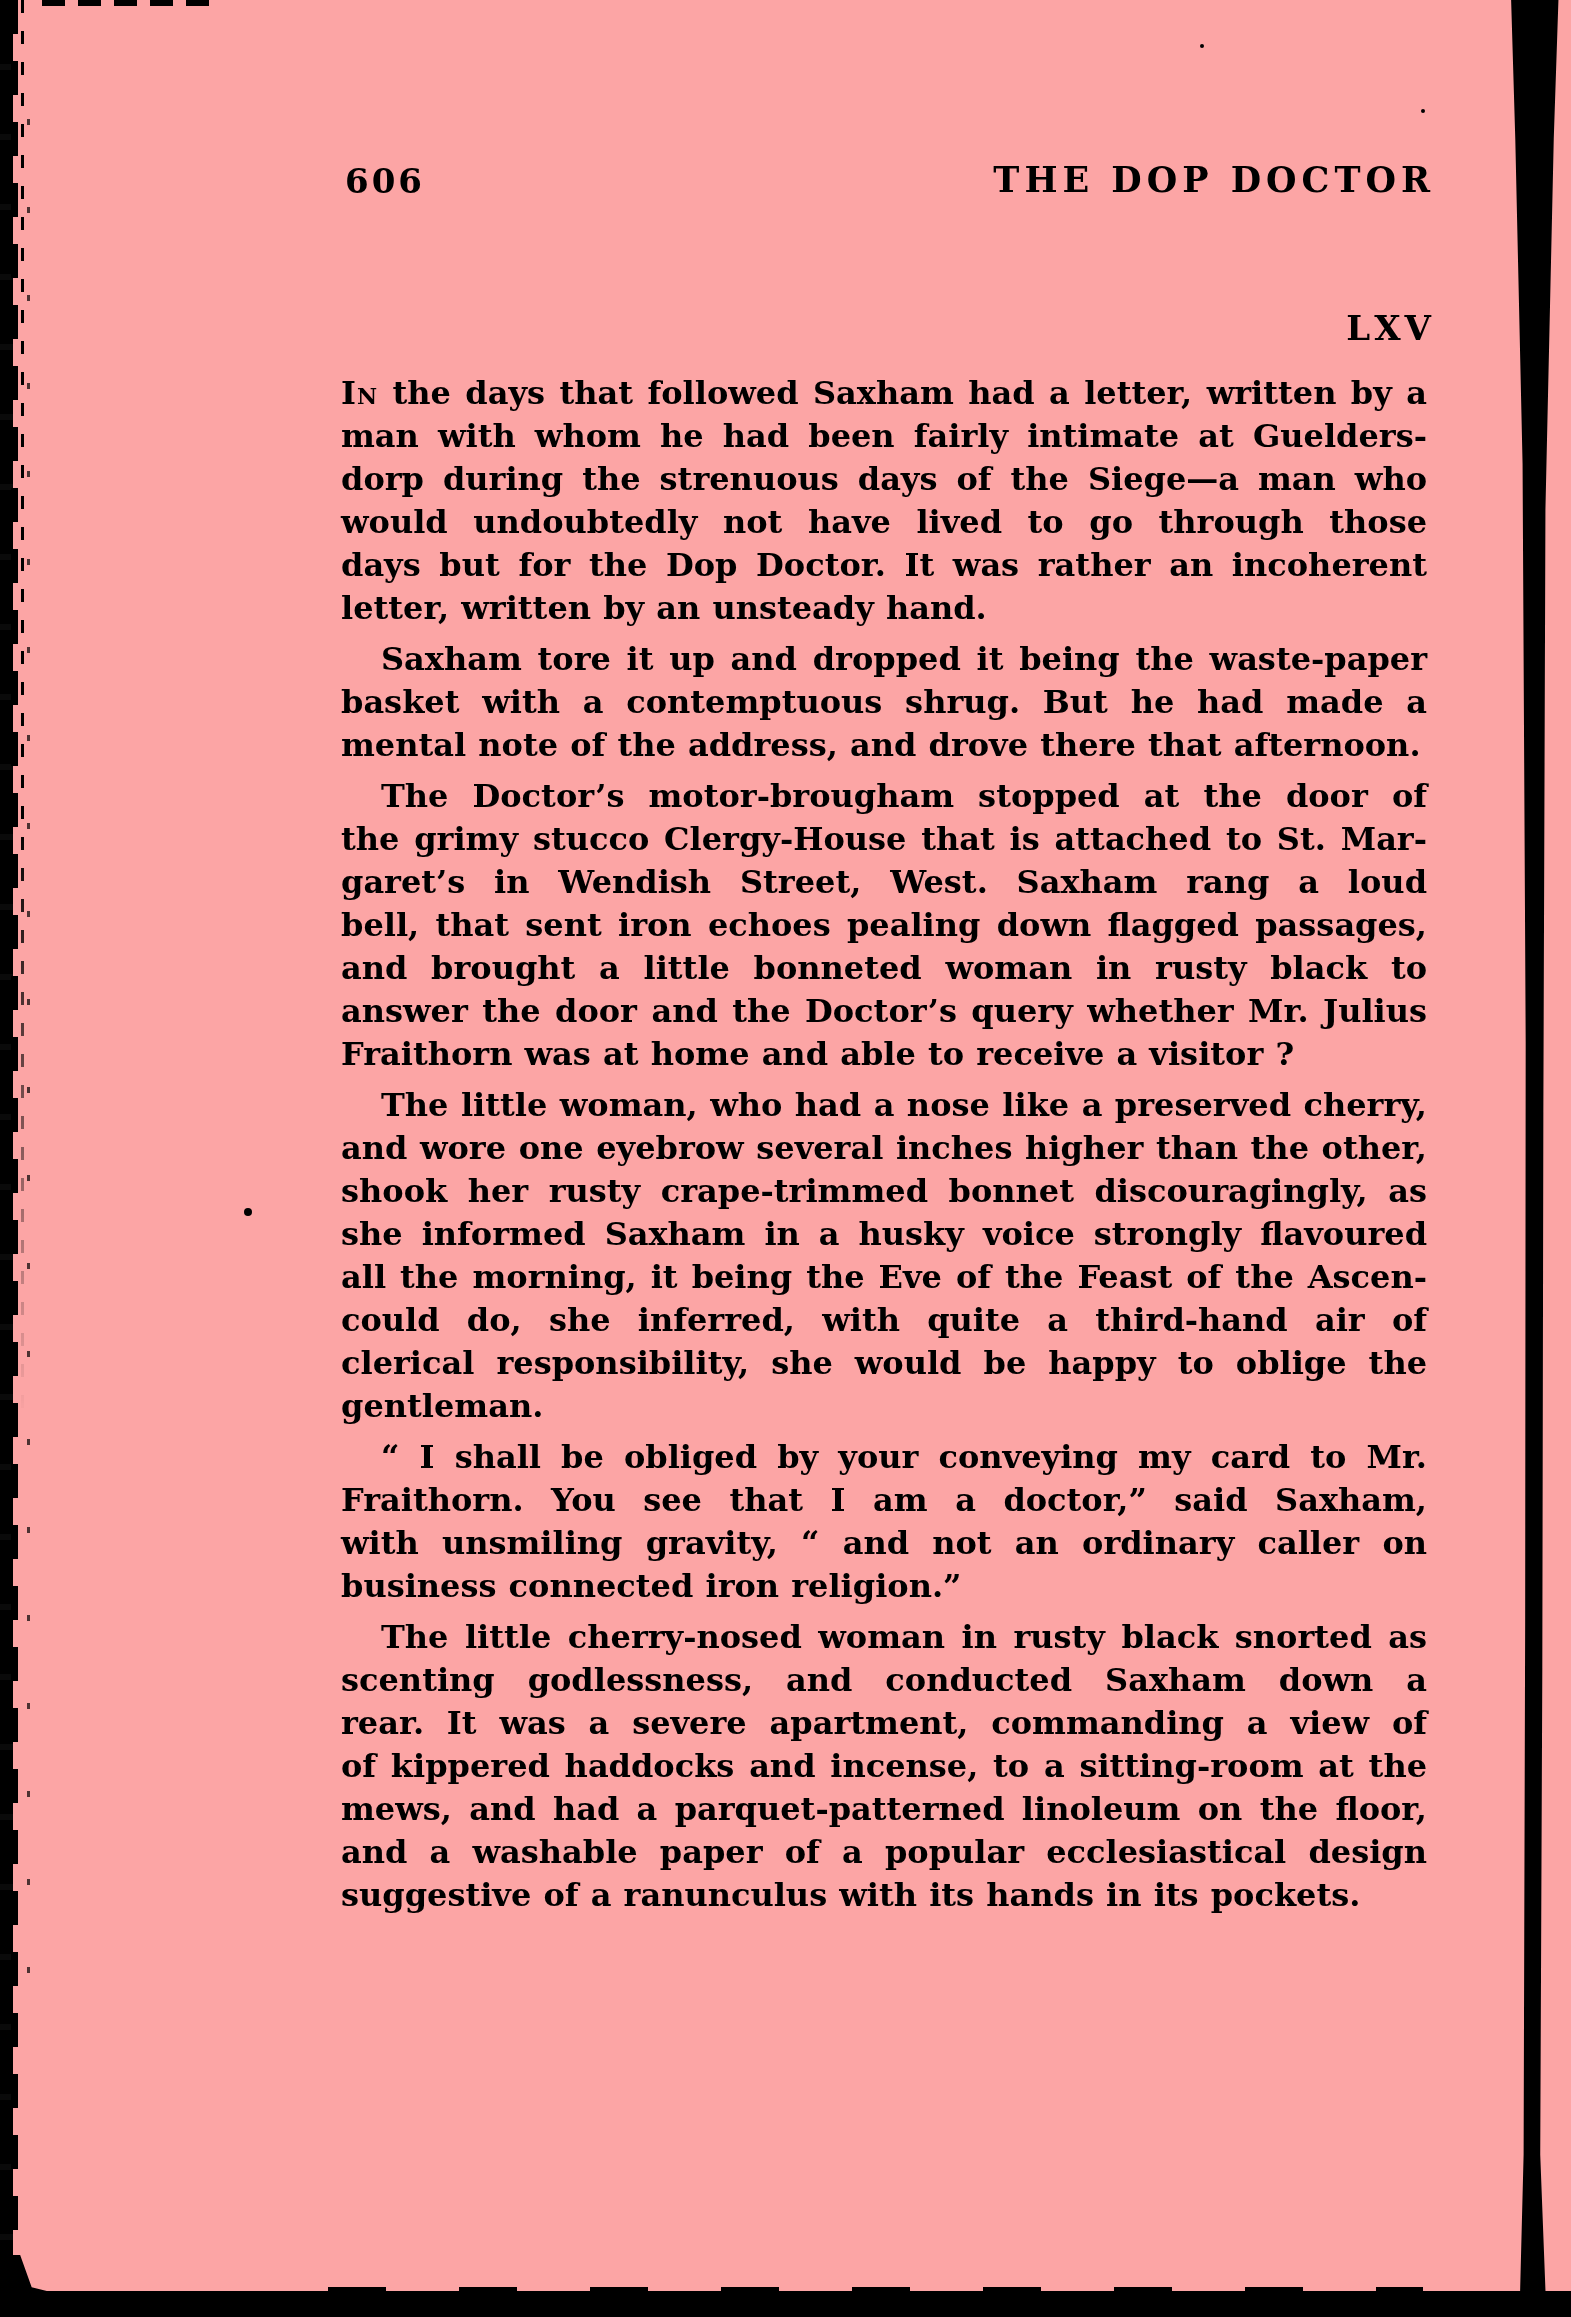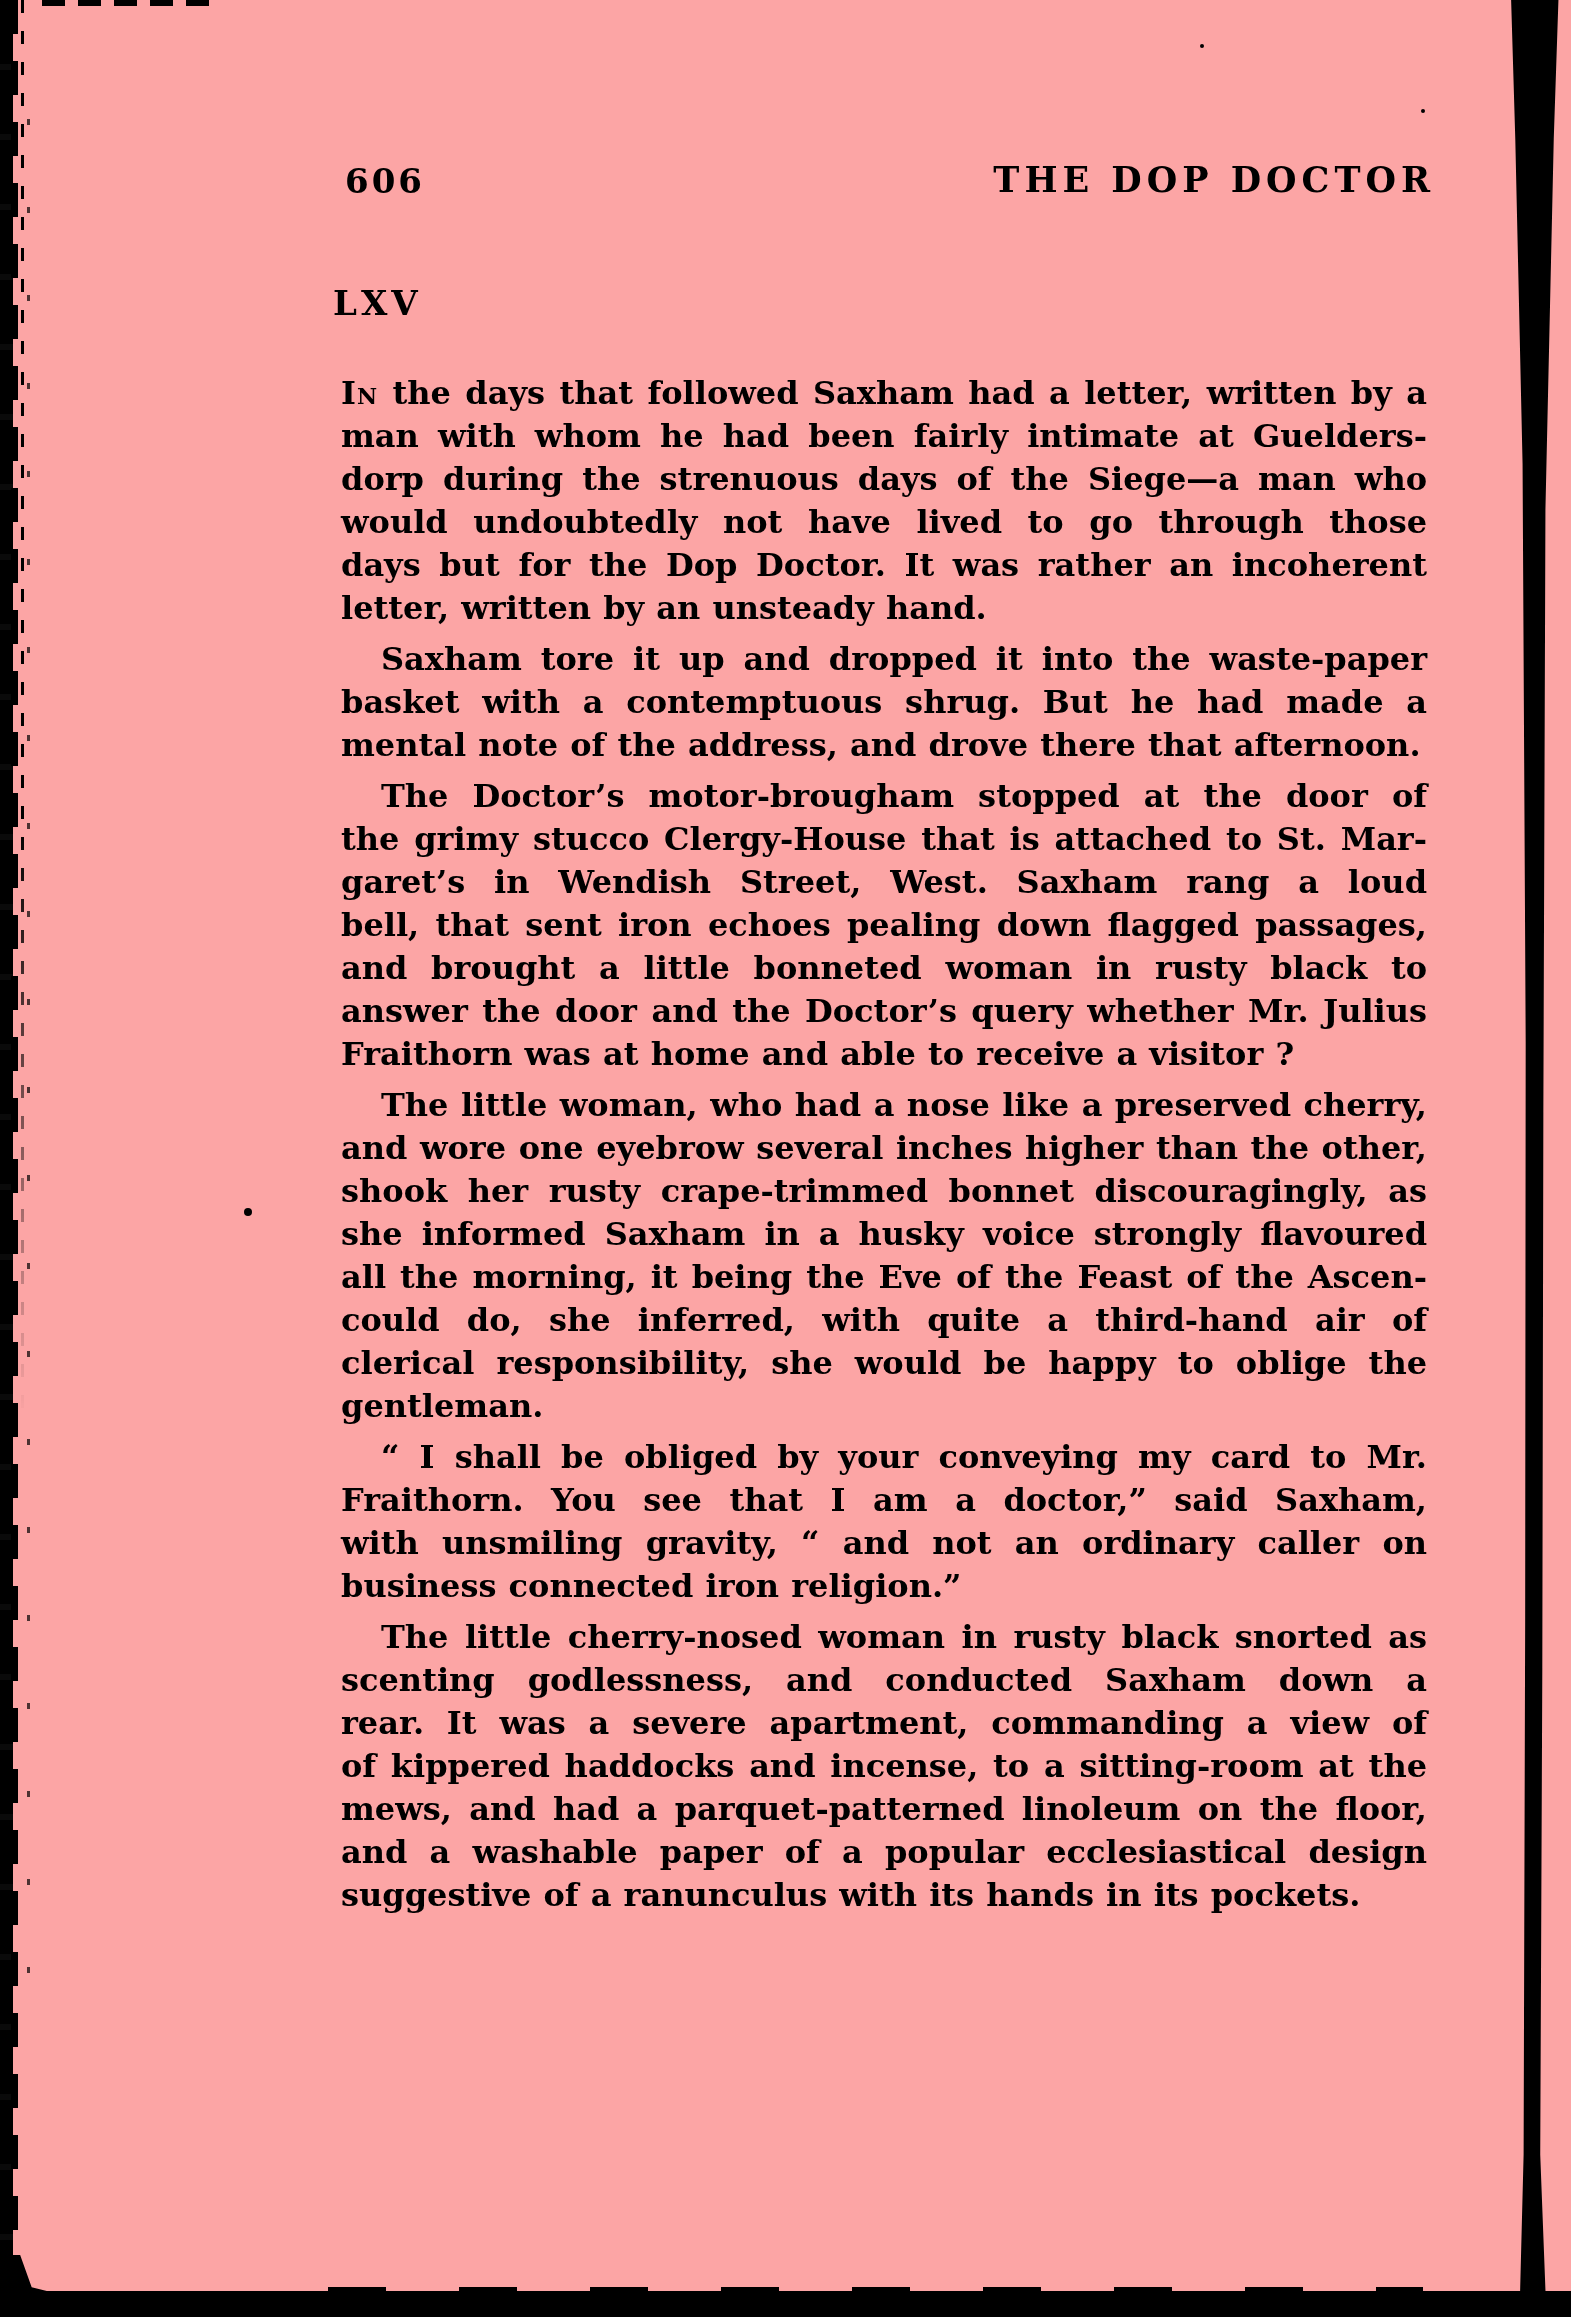--- a/index.html
+++ b/index.html
@@ -23,22 +23,22 @@
   }
   .page-number {
     position: absolute; left: 12px; top: 2px;
     font-size: 34px; font-weight: bold; letter-spacing: 3px;
   }
   .running-title {
     text-align: right;
     font-size: 35px; font-weight: bold; letter-spacing: 5px;
   }
   .chapter-heading {
-    position: absolute; top: 283px; left: 333px; width: 1102px;
-    text-align: left;
+    position: absolute; top: 308px; left: 333px; width: 1102px;
+    text-align: right;
     font-size: 34px; font-weight: bold; letter-spacing: 4px;
   }
 
   
   .text-block {
     position: absolute; top: 364px; left: 333px; width: 1102px;
     font-size: 32px; font-weight: bold; line-height: 43px;
     word-spacing: 1px;
   }
   .para { margin: 8px; padding: 0; }
@@ -130,21 +130,21 @@
   <div class="text-block" id="text-block">
       <div class="para">
         <div class="line"><span class="sc-lead">In</span> the days that followed Saxham had a letter, written by a</div>
         <div class="line">man with whom he had been fairly intimate at Guelders-</div>
         <div class="line">dorp during the strenuous days of the Siege—a man who</div>
         <div class="line">would undoubtedly not have lived to go through those</div>
         <div class="line">days but for the Dop Doctor.  It was rather an incoherent</div>
         <div class="line last">letter, written by an unsteady hand.</div>
       </div>
       <div class="para">
-        <div class="line indent">Saxham tore it up and dropped it into the waste-paper</div>
+        <div class="line indent">Saxham tore it up and dropped it being the waste-paper</div>
         <div class="line">basket with a contemptuous shrug.  But he had made a</div>
         <div class="line last">mental note of the address, and drove there that afternoon.</div>
       </div>
       <div class="para">
         <div class="line indent">The Doctor’s motor-brougham stopped at the door of</div>
         <div class="line">the grimy stucco Clergy-House that is attached to St. Mar-</div>
         <div class="line">garet’s in Wendish Street, West.  Saxham rang a loud</div>
         <div class="line">bell, that sent iron echoes pealing down flagged passages,</div>
         <div class="line">and brought a little bonneted woman in rusty black to</div>
         <div class="line">answer the door and the Doctor’s query whether Mr. Julius</div>

